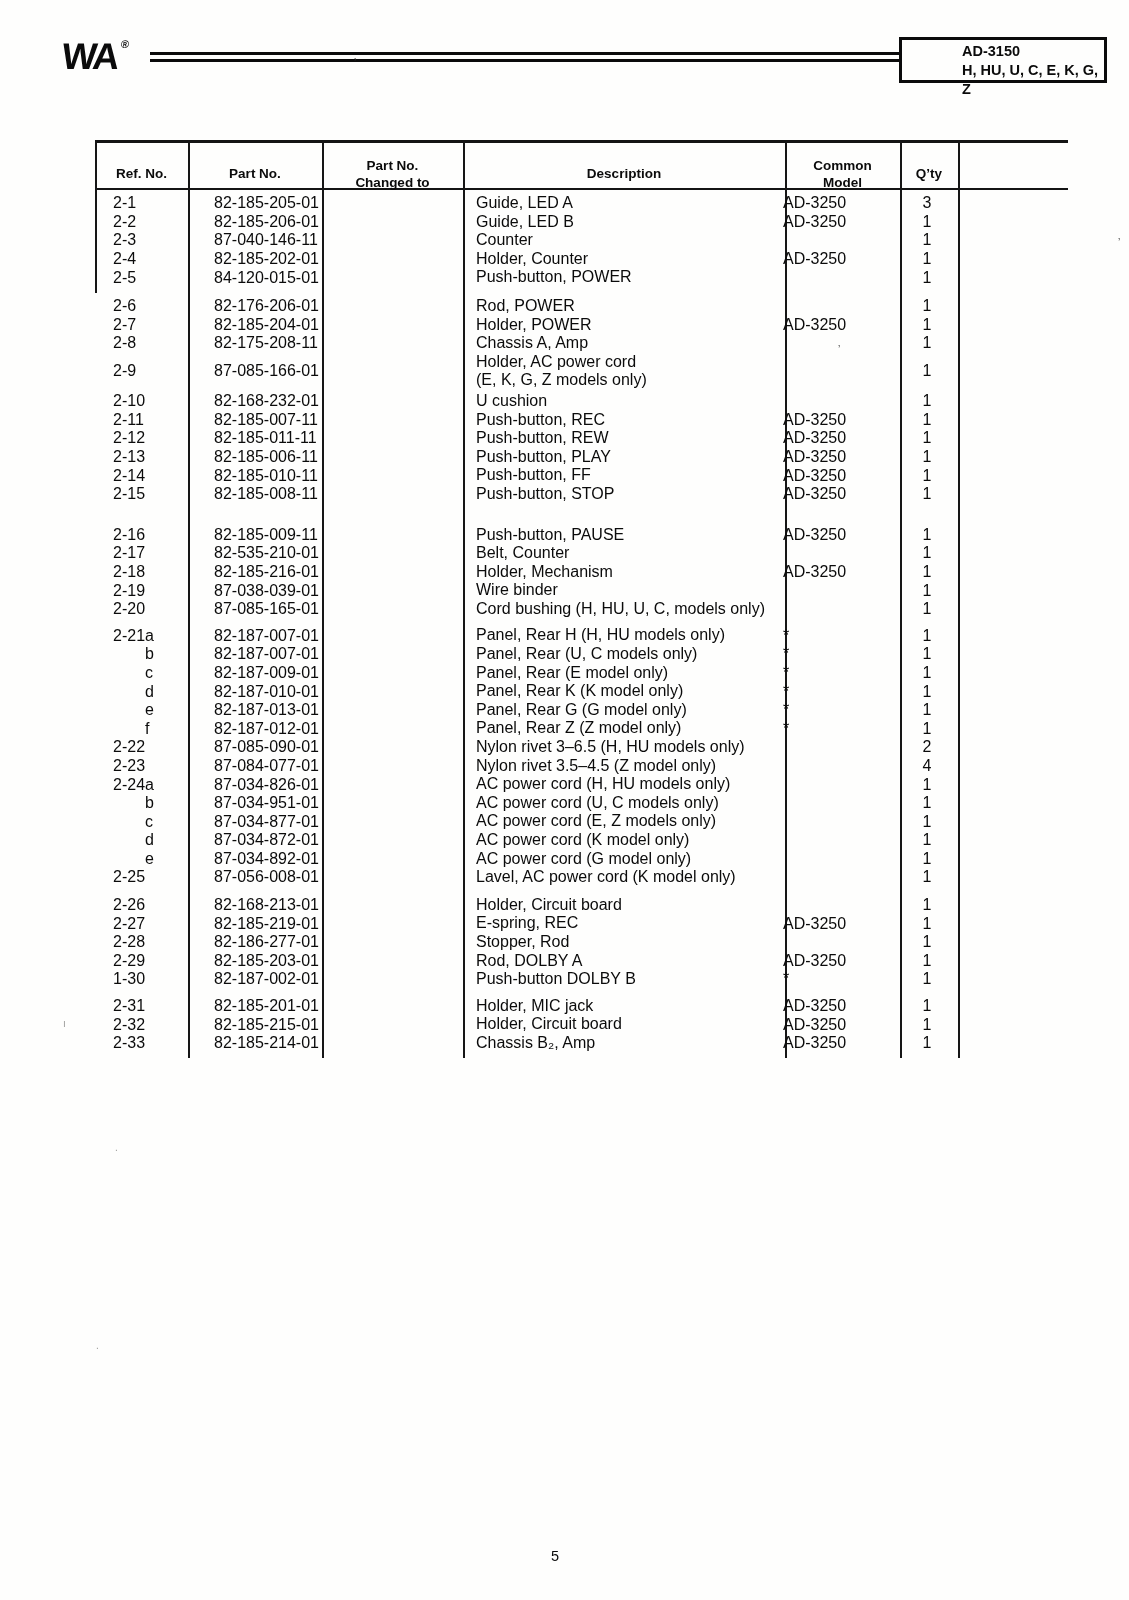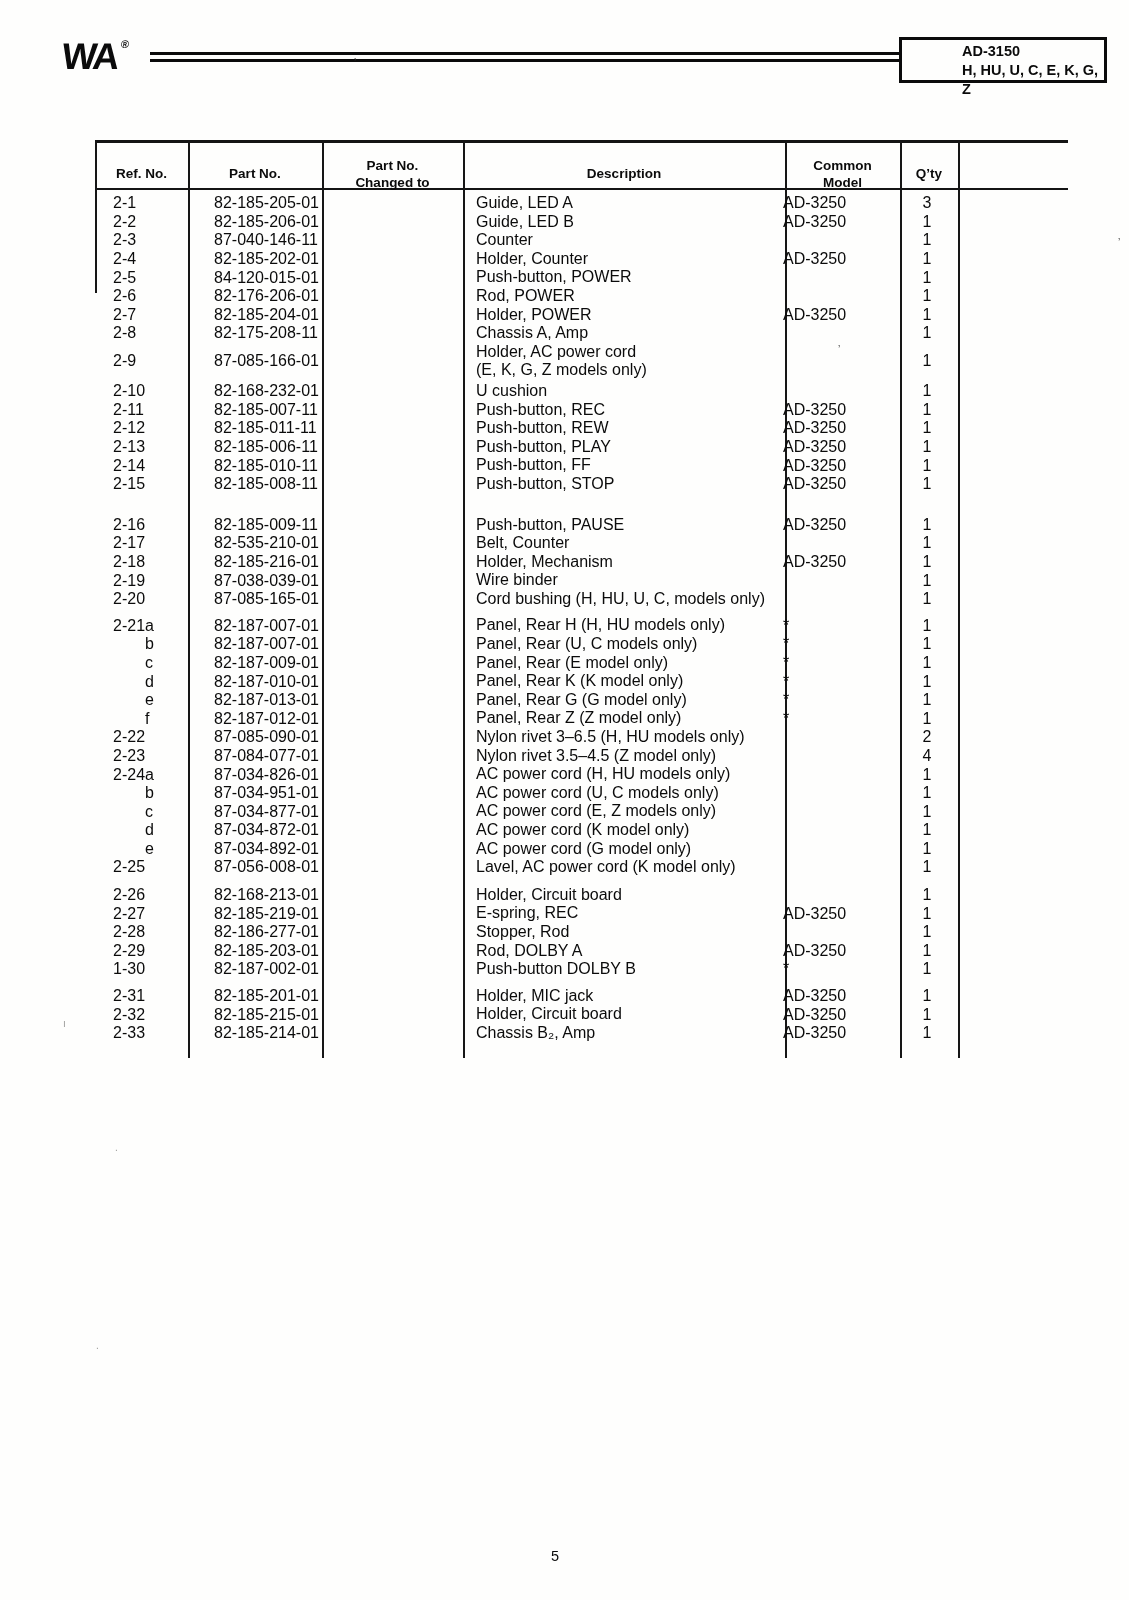--- a/index.html
+++ b/index.html
@@ -26,21 +26,21 @@
   .hline.sep { top:48px; height:2px; }
   .vline { position:absolute; top:0; width:2px; height:918px; background:#161616; }
   .vline.partial { height:153px; }
   
   .thead { position:absolute; top:11px; left:0; width:973px; height:59px; }
   .hcell { position:absolute; top:0; height:45px; display:flex; flex-direction:column;
     justify-content:center; align-items:center; font-weight:bold; font-size:13.5px;
     line-height:17px; text-align:center; }
   
   .tbody { position:absolute; top:50px; left:0; width:973px; padding-top:4px; }
-  .tgroup-1 { margin-top:0; }
+  .tgroup-1 { margin-top:10px; }
   .tgroup-2 { margin-top:2px; }
   .tgroup-3 { margin-top:22px; }
   .tgroup-4 { margin-top:8px; }
   .tgroup-5 { margin-top:9px; }
   .tgroup-6 { margin-top:8px; }
   .trow { display:flex; align-items:center; height:18.6px; font-size:16px; }
   .trow.tall { height:37.2px; }
   .cell { flex:0 0 auto; white-space:nowrap; overflow:visible; }
   .c-ref { width:75px; padding-left:18px; }
   .c-ref.sub { padding-left:50px; width:43px; }

